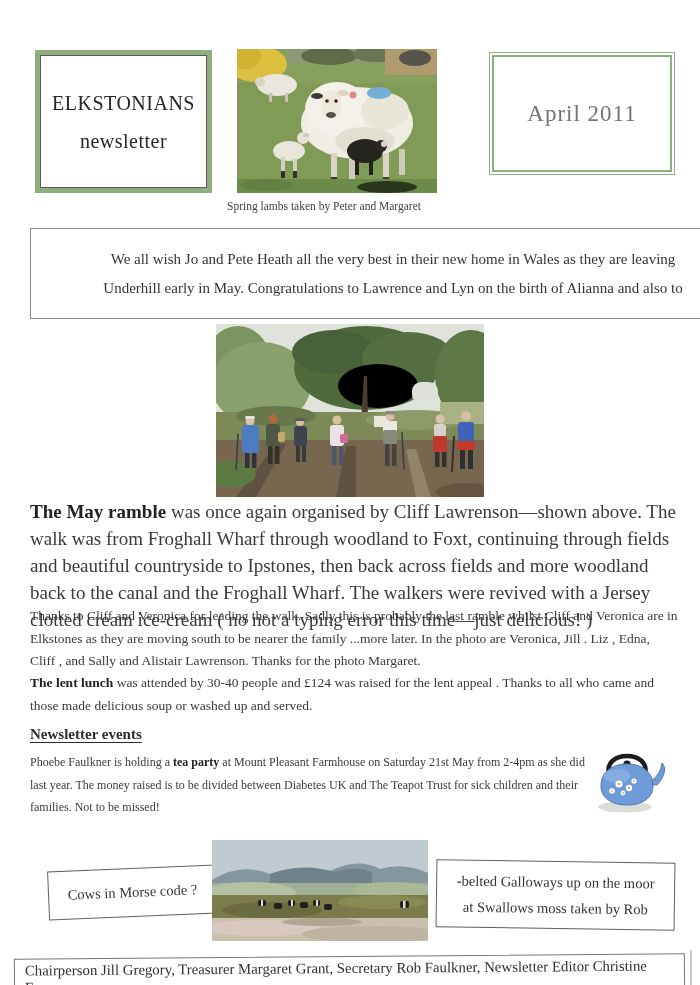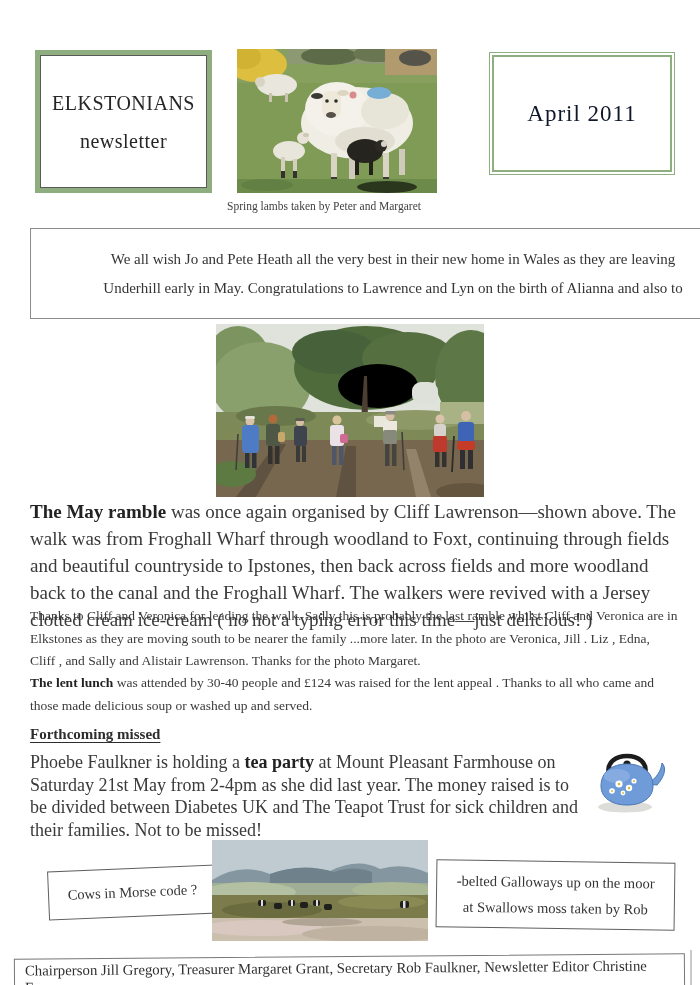--- a/index.html
+++ b/index.html
@@ -12,41 +12,41 @@
     border:5px solid #8fae80;background:#fff;}
   .title-inner{position:absolute;inset:0;border:1px solid #5a5a5a;
     display:flex;flex-direction:column;justify-content:center;align-items:center;}
   .title-line{font-size:20px;line-height:38px;color:#262626;letter-spacing:.5px;}
 
   
   .date-box{position:absolute;left:489px;top:30px;width:184px;height:121px;
     border:1px solid #8fae80;background:#fff;}
   .date-inner{position:absolute;inset:2px;border:2px solid #8fae80;
     display:flex;align-items:center;justify-content:center;}
-  .date-text{font-size:23px;color:#0f172a;letter-spacing:1px;}
+  .date-text{font-size:23px;color:#737373;letter-spacing:1px;}
 
   .photo{position:absolute;overflow:hidden;}
   .lambs-photo{left:237px;top:27px;width:200px;height:144px;}
   .lambs-caption{position:absolute;left:227px;top:178px;width:220px;
     font-size:11.5px;color:#3f3f3f;}
 
   .announce-box{position:absolute;left:30px;top:206px;width:644px;height:89px;
     border:1px solid #8c8c8c;display:flex;flex-direction:column;justify-content:center;padding-left:40px;}
   .announce-line{text-align:center;font-size:15px;line-height:29px;color:#343434;}
 
   .group-photo{left:216px;top:302px;width:268px;height:173px;}
 
   .para{position:absolute;left:30px;width:648px;margin:0;color:#3a3a3a;}
   .p1{top:476px;font-size:19px;line-height:27px;}
   .p2{top:583px;font-size:13.5px;line-height:22.5px;}
   .p4{top:650px;font-size:13.5px;line-height:22.5px;}
   .para b{color:#222;}
   .events-heading{position:absolute;left:30px;top:704px;font-size:15px;font-weight:bold;
     color:#2d2d2d;text-decoration:underline;text-underline-offset:3px;}
-  .tea{top:729px;width:556px;font-size:18px;line-height:22.5px;}
+  .tea{top:729px;width:556px;font-size:12px;line-height:22.5px;}
 
   .teapot{position:absolute;left:591px;top:722px;width:82px;height:72px;}
 
   .tilt-box{position:absolute;border:1px solid #5f5f5f;background:#fff;
     display:flex;flex-direction:column;justify-content:center;align-items:center;}
   .cows-box{left:48px;top:846px;width:167px;height:47px;transform:rotate(-2.4deg);}
   .cows-box .box-text{font-size:14.5px;color:#353535;}
   .moor-photo{left:212px;top:818px;width:216px;height:101px;}
   .galloways-box{left:436px;top:839px;width:237px;height:66px;transform:rotate(0.8deg);}
   .galloways-box .box-text{font-size:14.5px;line-height:26px;color:#353535;}
@@ -217,21 +217,21 @@
       </g>
     </svg>
   </div>
 
   <p class="para p1"><b>The May ramble</b><span>  was once again organised by Cliff Lawrenson—shown above. The walk was from Froghall Wharf through woodland to Foxt, continuing through fields and beautiful countryside to Ipstones, then back across fields and more woodland back to the canal and the Froghall Wharf. The walkers were revived with a Jersey clotted cream ice-cream ( no not a typing error this time—just delicious! )</span></p>
 
   <p class="para p2">Thanks to Cliff and Veronica for leading the walk. Sadly this is probably the last ramble whilst Cliff and Veronica are in Elkstones as they are moving south to be nearer the family ...more later. In the photo are Veronica, Jill . Liz , Edna, Cliff , and Sally and Alistair Lawrenson. Thanks for the photo Margaret.</p>
 
   <p class="para p4"><b>The lent lunch</b><span> was attended by 30-40  people and £124 was raised for the  lent appeal . Thanks to all who came and those  made delicious soup or washed up and served.</span></p>
 
-  <div class="events-heading">Forthcoming missed</div>
+  <div class="events-heading">Newsletter events</div>
 
   <p class="para tea"><span>Phoebe Faulkner is holding a </span><b>tea party</b><span>  at Mount Pleasant Farmhouse on Saturday 21st May from 2-4pm as she did last year. The money raised is to be divided between  Diabetes UK and The Teapot Trust for sick children and their families.  Not to be missed!</span></p>
 
   <div class="teapot">
     <svg width="82" height="72" viewBox="0 0 82 72">
       <ellipse cx="34" cy="63" rx="27" ry="5.5" fill="#dcdcd8"></ellipse>
       <path d="M18 30 C12 6 60 6 54 30" fill="none" stroke="#1c1c1c" stroke-width="4.5" stroke-linecap="round"></path>
       <circle cx="36" cy="20" r="3.6" fill="#1c1c1c"></circle>
       <path d="M56 40 C66 34 70 27 71 19 C75 23 75 31 66 41 Z" fill="#6f9bd9" stroke="#4a77b4" stroke-width="1"></path>
       <path d="M10 42 C10 28 21 20 36 20 C51 20 62 28 62 42 C62 54 51 61 36 61 C21 61 10 54 10 42 Z" fill="#6f9bd9" stroke="#4a77b4" stroke-width="1"></path>

